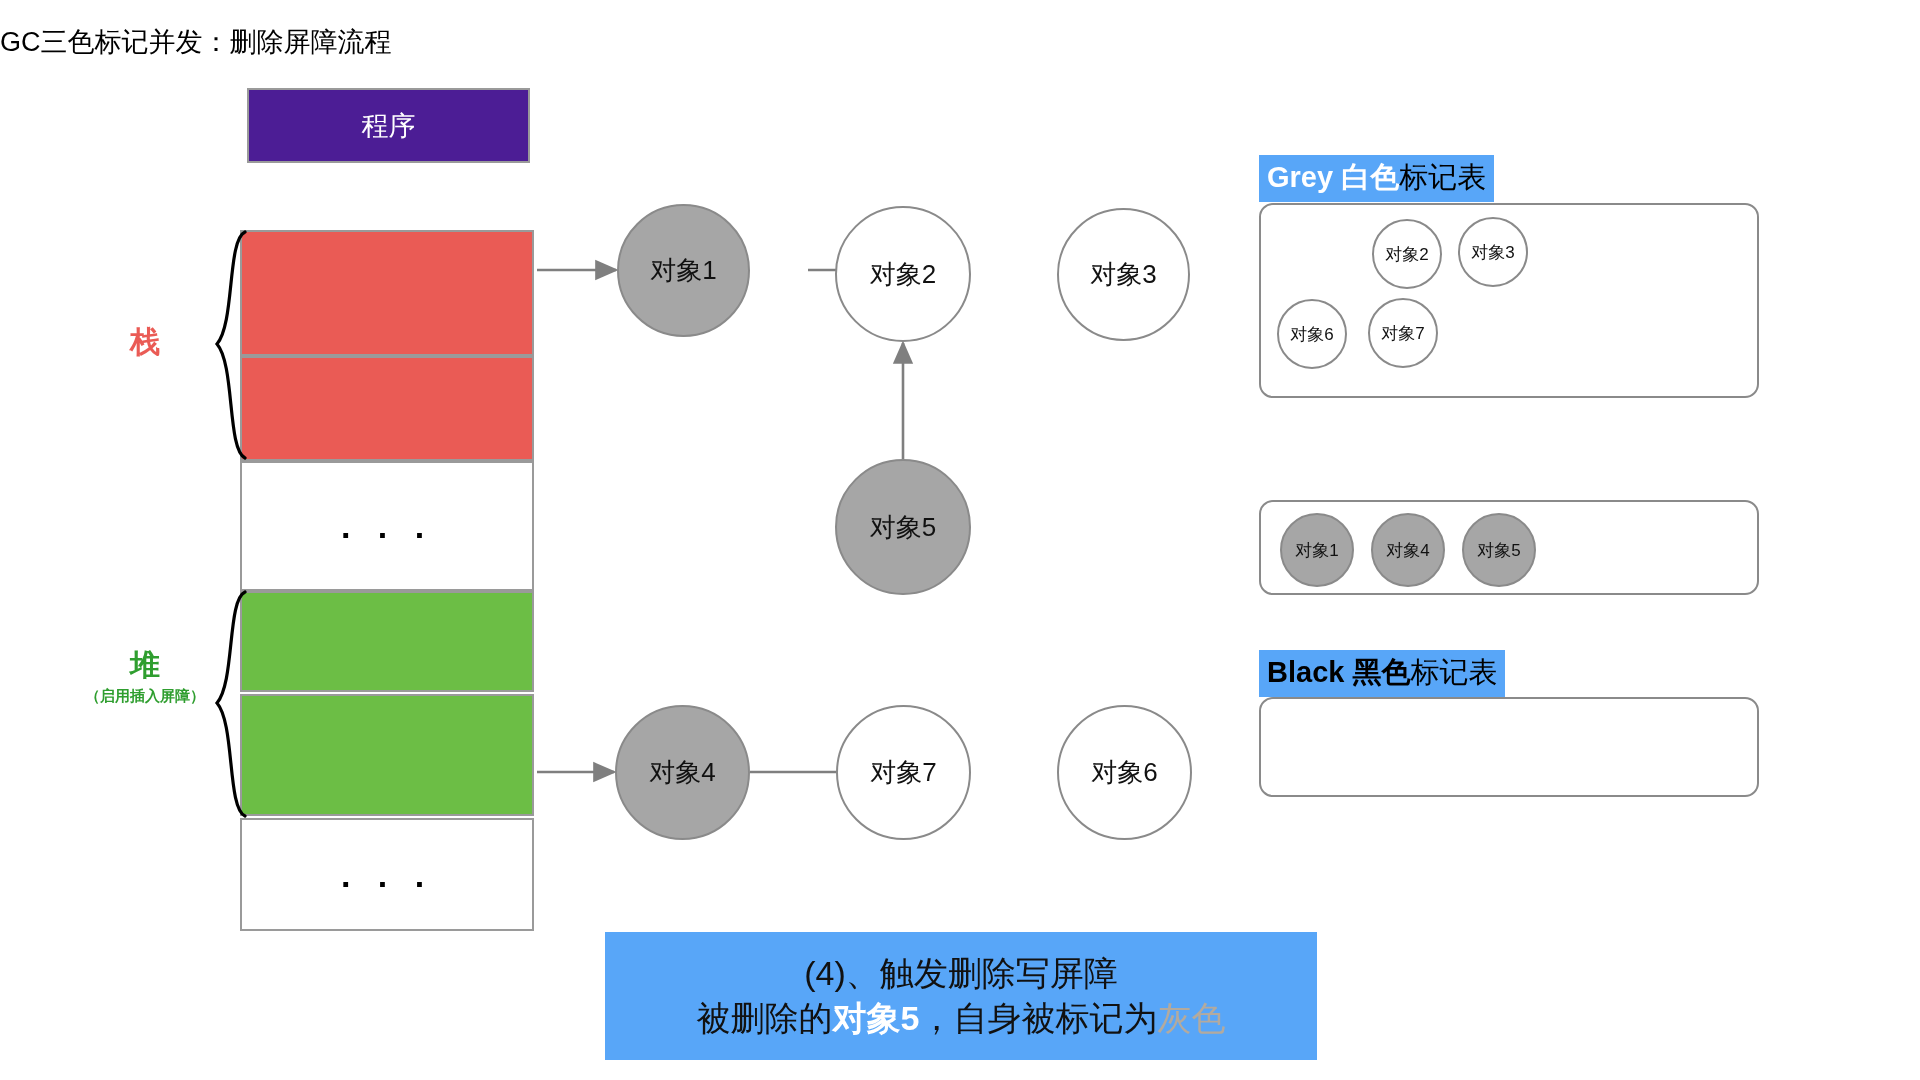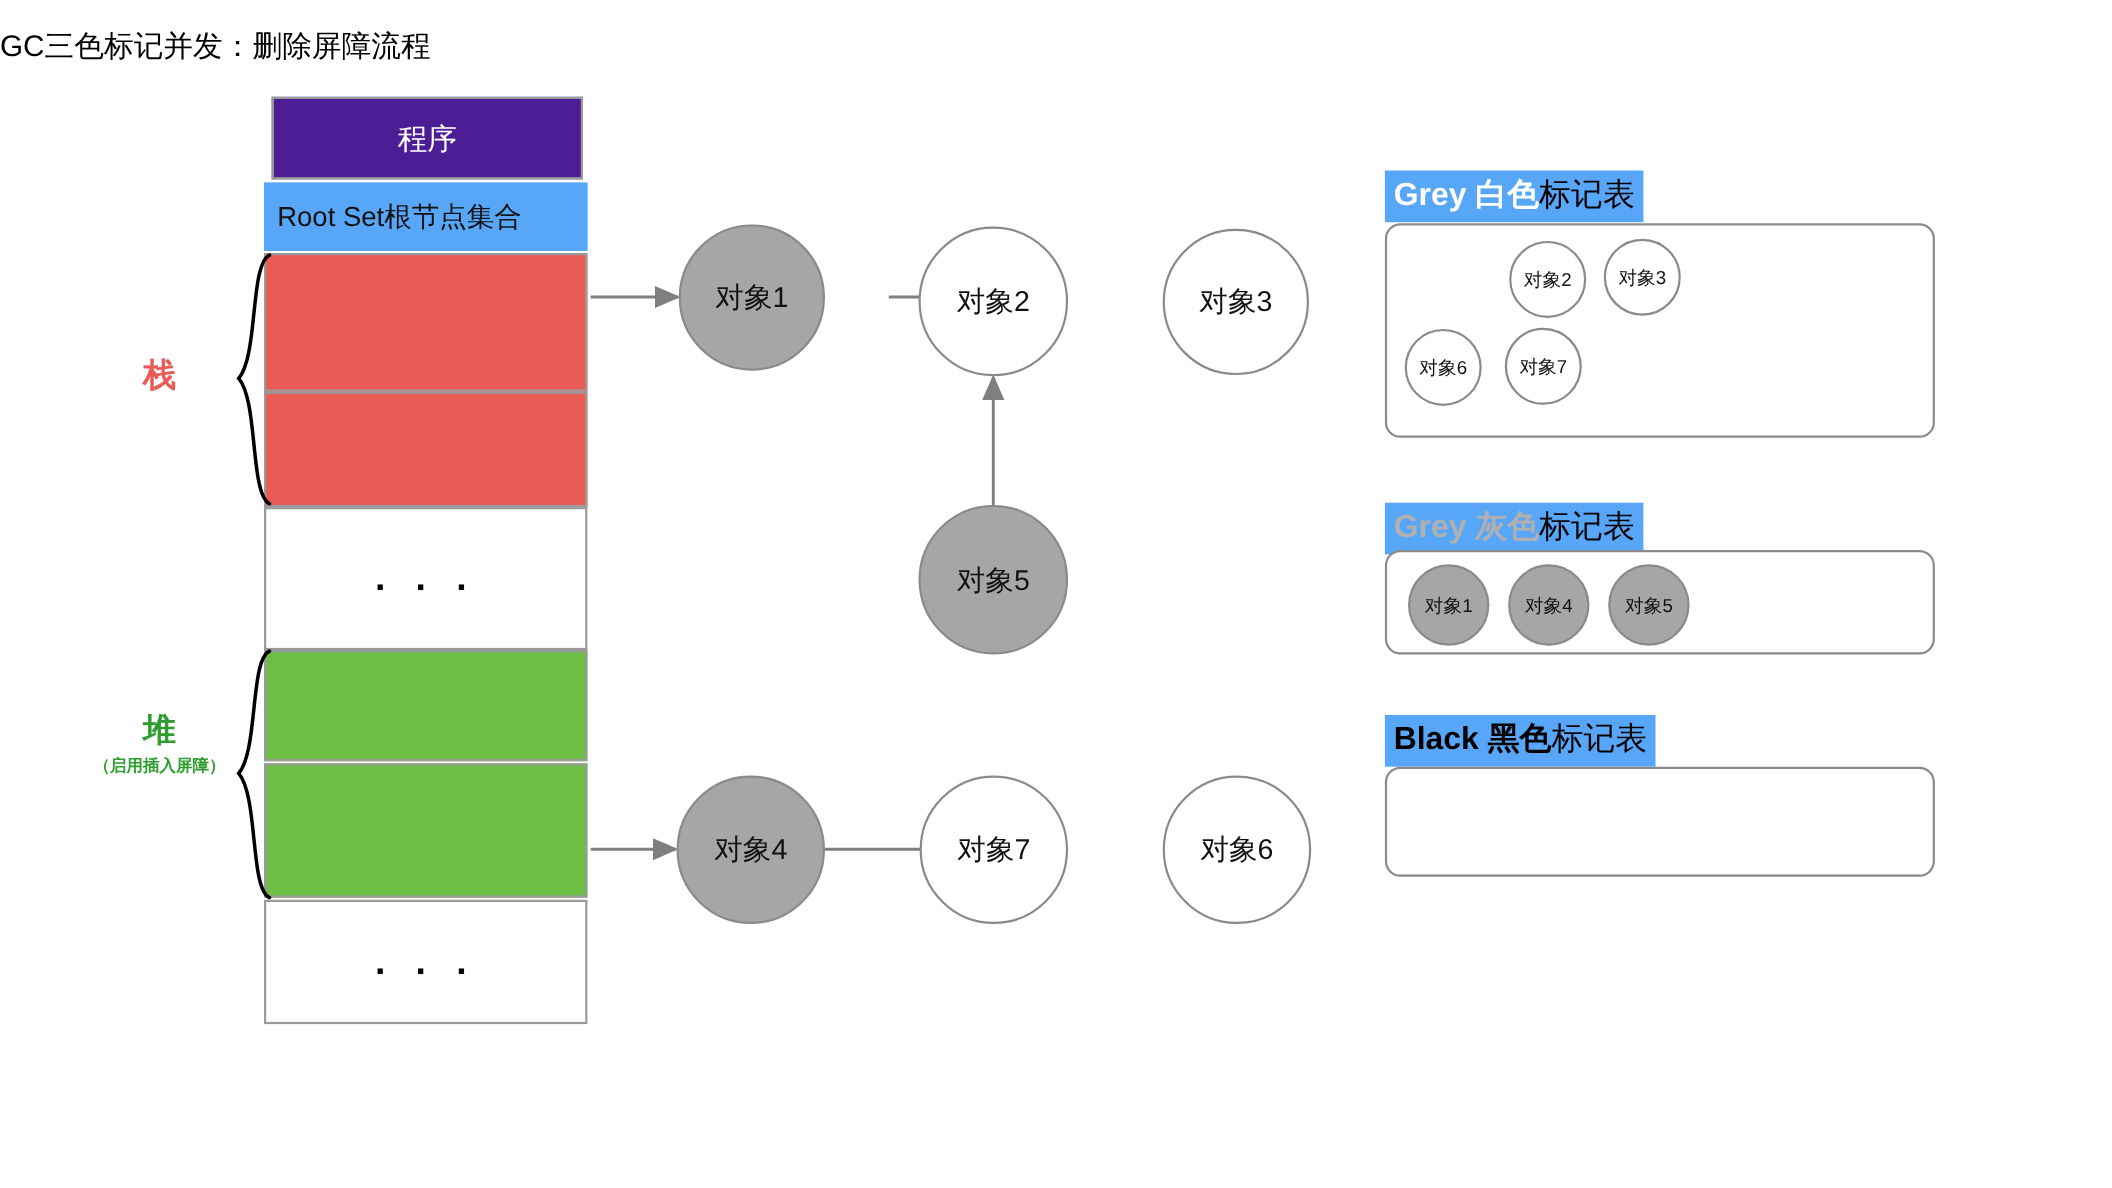--- a/index.html
+++ b/index.html
@@ -102,23 +102,20 @@
 <body>
 
 <div id="stage">
 
   <div class="title">GC三色标记并发：删除屏障流程</div>
 
   <div class="memcell cell-program" style="left:247px;top:88px;width:283px;height:75px;">
     <div class="program-label">程序</div>
   </div>
 
-  <div class="memcell cell-root" style="left:240px;top:166px;width:294px;height:62px;border-color:#58a6f8;">
-    <div class="root-label">Root Set根节点集合</div>
-  </div>
 
   <div class="memcell cell-red" style="left:240px;top:230px;width:294px;height:126px;"></div>
 
   <div class="memcell cell-red" style="left:240px;top:356px;width:294px;height:105px;"></div>
 
   <div class="memcell cell-white" style="left:240px;top:461px;width:294px;height:130px;">
     <div class="ellipsis">. . .</div>
   </div>
 
   <div class="memcell cell-green" style="left:240px;top:591px;width:294px;height:101px;"></div>
@@ -198,36 +195,38 @@
       <span>对象3</span>
     </div>
     <div class="chip white" style="left:16px;top:94px;width:70px;height:70px;">
       <span>对象6</span>
     </div>
     <div class="chip white" style="left:107px;top:93px;width:70px;height:70px;">
       <span>对象7</span>
     </div>
   </div>
 
-  <div class="mark-header" style="left:1259px;top:457px;">
-    <span class="en-grey">Grey</span>
-    <span class="cn-grey">灰色</span><span class="tail">标记表</span>
-  </div>
   <div class="mark-body" style="left:1259px;top:500px;width:500px;height:95px;">
     <div class="chip grey" style="left:19px;top:11px;width:74px;height:74px;">
       <span>对象1</span>
     </div>
     <div class="chip grey" style="left:110px;top:11px;width:74px;height:74px;">
       <span>对象4</span>
     </div>
     <div class="chip grey" style="left:201px;top:11px;width:74px;height:74px;">
       <span>对象5</span>
     </div>
   </div>
 
   <div class="mark-header" style="left:1259px;top:650px;">
     <span class="en-black">Black</span>
     <span class="cn-black">黑色</span><span class="tail">标记表</span>
   </div>
   <div class="mark-body" style="left:1259px;top:697px;width:500px;height:100px;"></div>
 
+  <div class="caption" style="left:605px;top:932px;width:712px;height:128px;">
+    <div class="line">(4)、触发删除写屏障</div>
+    <div class="line">
+      <span>被删除的</span><span class="b-white">对象5</span><span>，自身被标记为</span><span class="grey-word">灰色</span>
+    </div>
+  </div>
 
 </div>
 
 </body></html>

